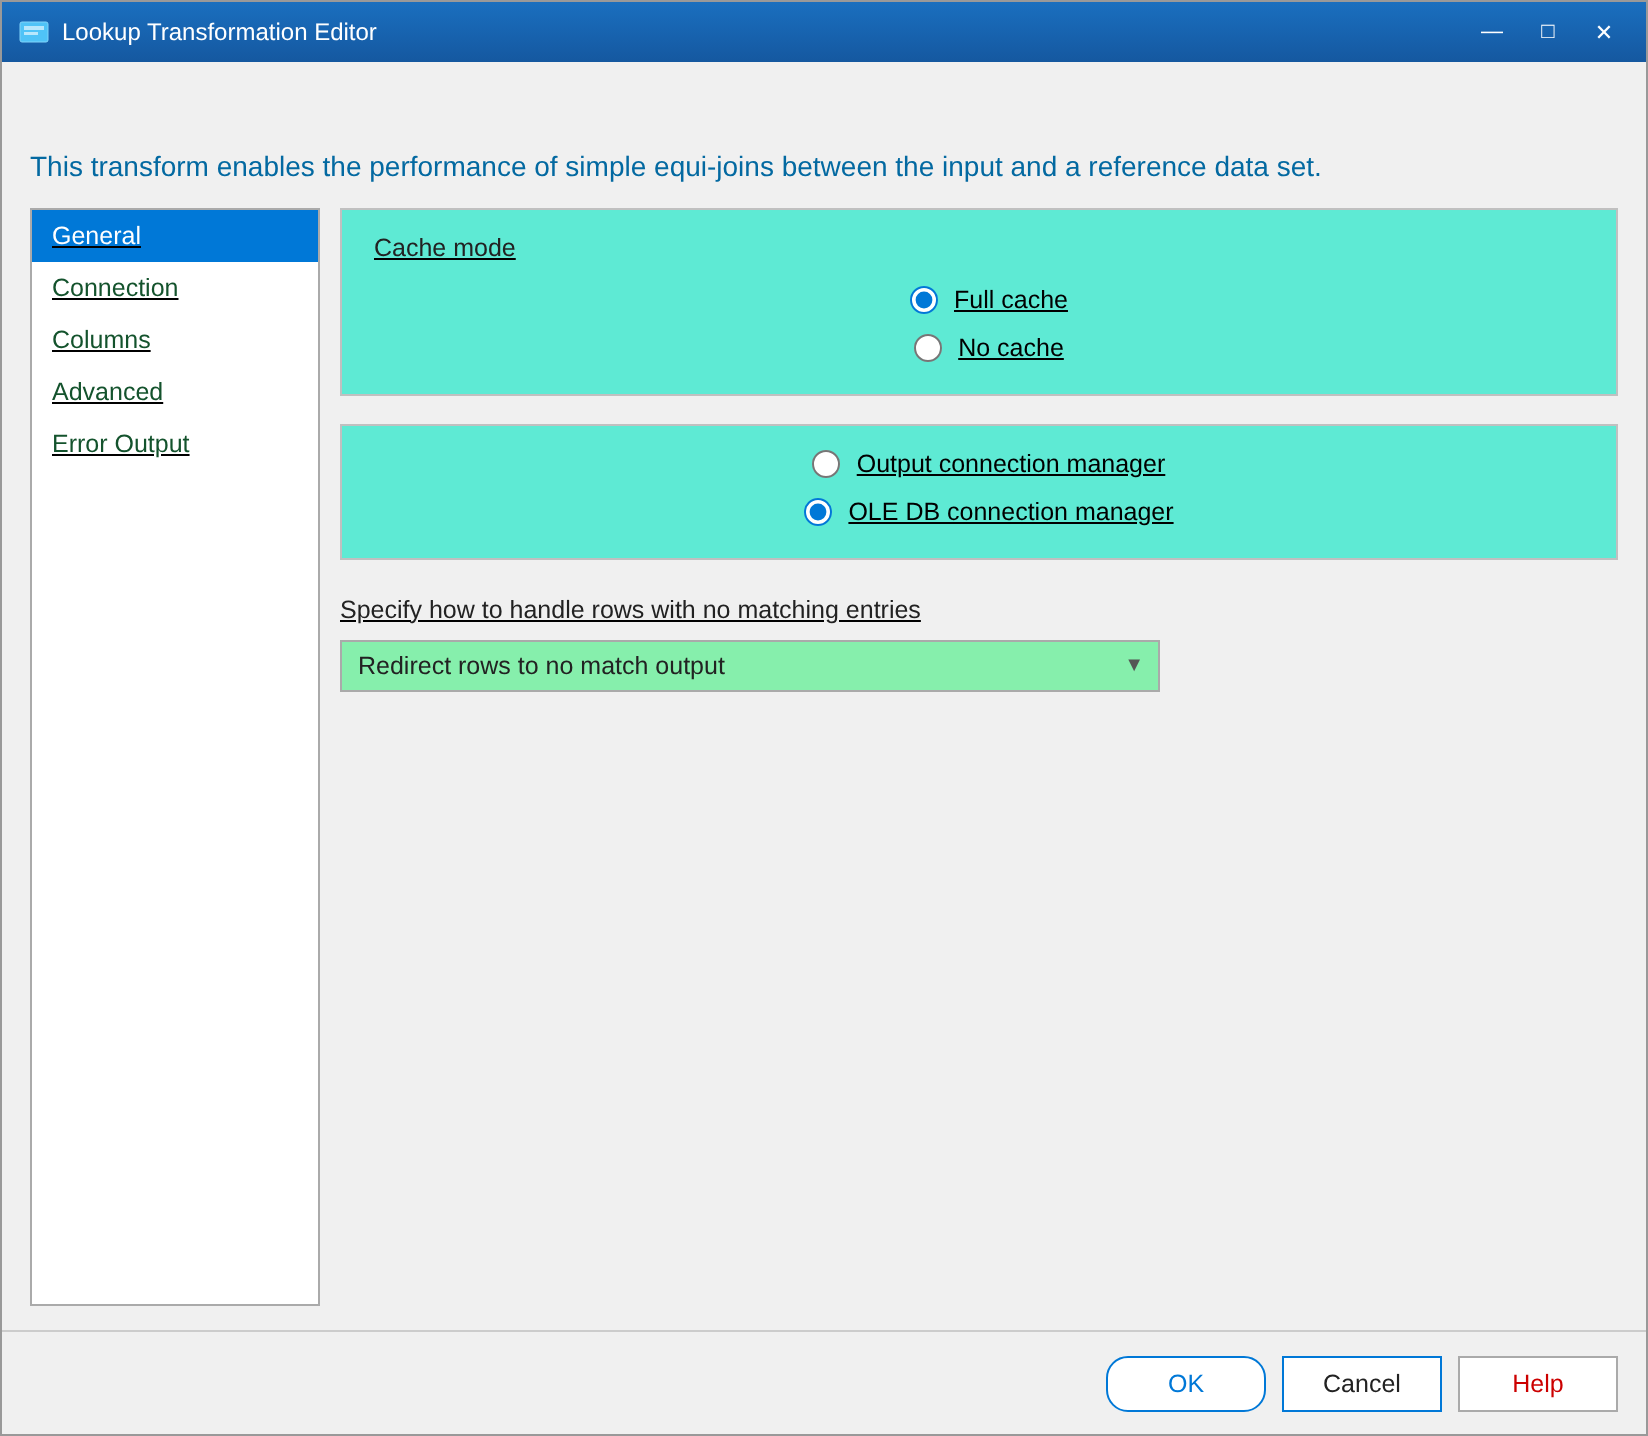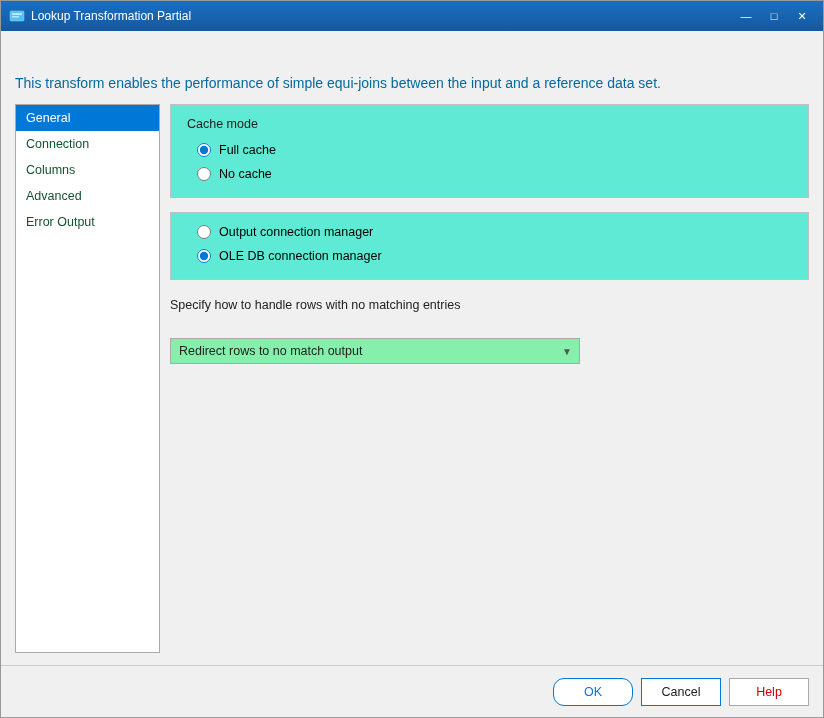--- a/index.html
+++ b/index.html
@@ -68,20 +68,21 @@
     .description {
       font-size: 14px;
       color: #0369a1;
       line-height: 1.4;
       margin-top: 31px;
     }
     .main-body {
       display: flex;
       flex: 1;
       gap: 10px;
+      text-decoration: underline;
     }
     .nav-panel {
       width: 145px;
       background: white;
       border: 1px solid #aaa;
       display: flex;
       flex-direction: column;
       flex-shrink: 0;
     }
     .nav-item {
@@ -113,39 +114,40 @@
     .section-title {
       font-size: 12.5px;
       color: #222;
       margin-bottom: 12px;
     }
     .radio-group {
       display: flex;
       flex-direction: column;
       gap: 10px;
       padding-left: 10px;
+      align-items: center;
     }
     .radio-label {
       display: flex;
       align-items: center;
       gap: 8px;
       font-size: 12.5px;
       cursor: pointer;
     }
     .radio-input {
       width: 14px;
       height: 14px;
       cursor: pointer;
       accent-color: #0078d7;
       flex-shrink: 0;
     }
     .no-match-section {
       display: flex;
       flex-direction: column;
-      gap: 26px;
+      gap: 8px;
       margin-top: 4px;
     }
     .no-match-label {
       font-size: 12.5px;
       color: #222;
     }
     .dropdown-wrapper {
       position: relative;
       width: 410px;
     }
@@ -198,21 +200,21 @@
 <body>
 
 <div class="window">
 
   <div class="title-bar">
     <svg class="title-bar-icon" viewBox="0 0 16 16" fill="none">
       <rect x="1" y="3" width="14" height="10" rx="1" fill="#4fc3f7" stroke="#81d4fa" stroke-width="0.5"></rect>
       <rect x="3" y="5" width="10" height="2" fill="white" opacity="0.6"></rect>
       <rect x="3" y="8" width="7" height="1.5" fill="white" opacity="0.6"></rect>
     </svg>
-    <span class="title-bar-title">Lookup Transformation Partial</span>
+    <span class="title-bar-title">Lookup Transformation Editor</span>
     <div class="title-bar-buttons">
       <button class="title-btn">—</button>
       <button class="title-btn">□</button>
       <button class="title-btn close">✕</button>
     </div>
   </div>
 
   <div class="content-area">
     <p class="description">This transform enables the performance of simple equi-joins between the input and a reference data set.</p>
 

